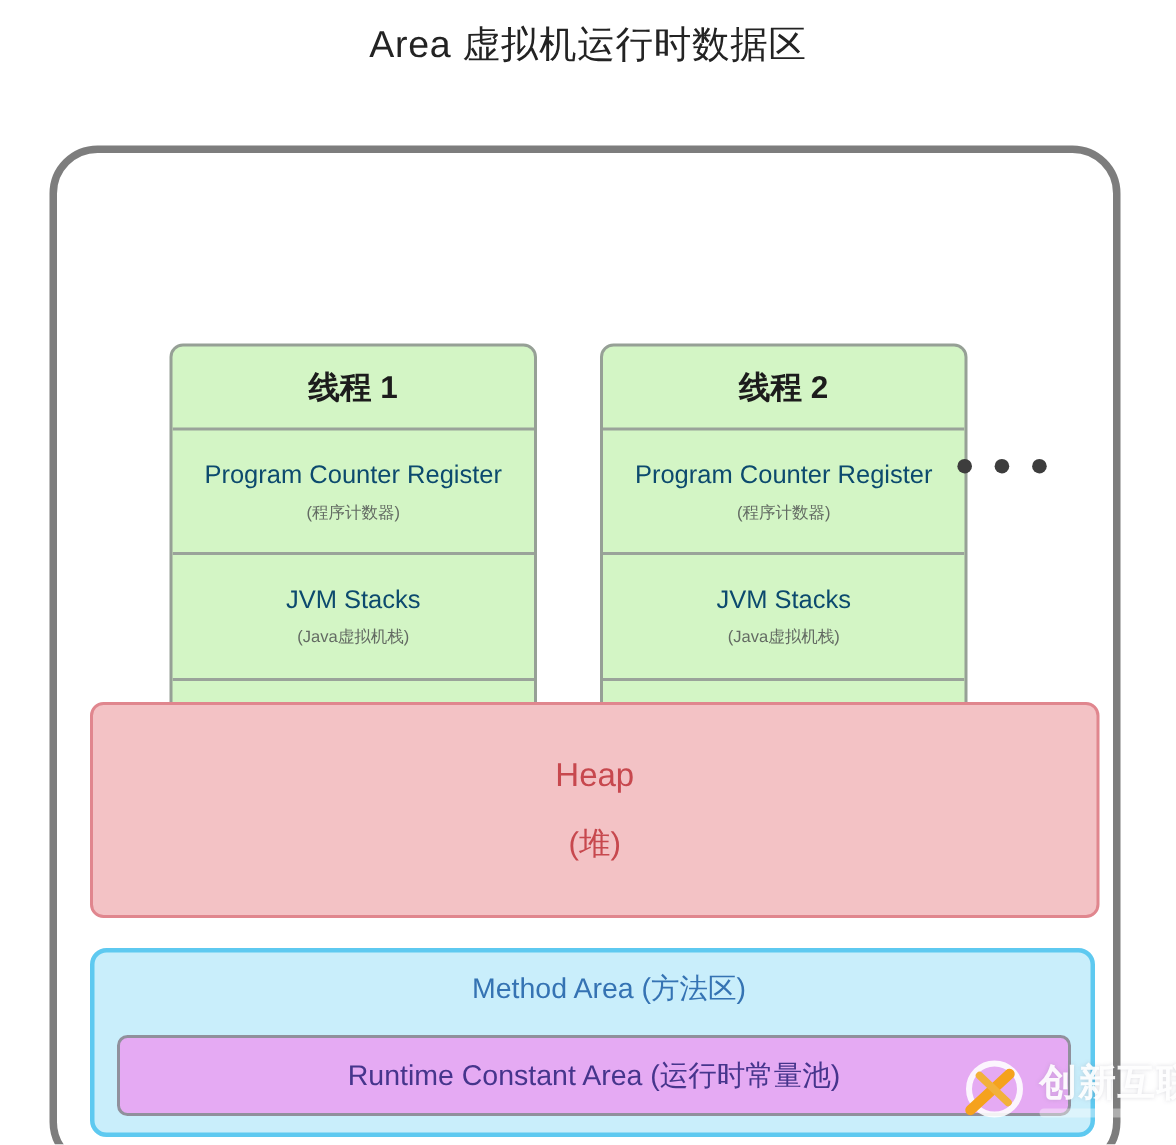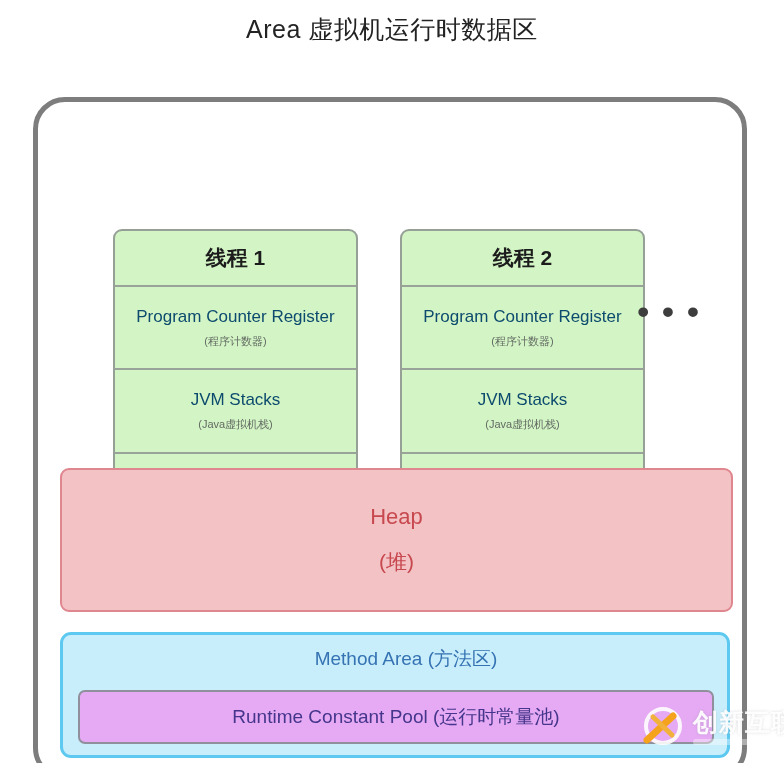--- a/index.html
+++ b/index.html
@@ -135,21 +135,21 @@
     <div class="more-threads" style="left:585px;top:179px;position:absolute;">•••</div>
 
     <div class="heap-box" style="left:22px;top:366px;">
       <span class="heap-en">Heap</span>
       <span class="heap-zh">(堆)</span>
     </div>
 
     <div class="method-area" style="left:22px;top:530px;">
       <div class="method-area-label">Method Area (方法区)</div>
       <div class="runtime-pool">
-        <span>Runtime Constant Pool (运行时常量池)</span>
+        <span>Runtime Constant Area (运行时常量池)</span>
       </div>
     </div>
 
   </div>
 
   <div class="watermark">
     <svg class="logo" width="46" height="46" viewBox="0 0 46 46">
       <circle cx="23" cy="22" r="17" fill="none" stroke="rgba(255,255,255,0.88)" stroke-width="4"></circle>
       <path d="M 33 12 L 7 36" stroke="#f5a21d" stroke-width="7" stroke-linecap="round" fill="none"></path>
       <path d="M 13 13 L 32 31" stroke="#f2b13a" stroke-width="5" stroke-linecap="round" fill="none"></path>

